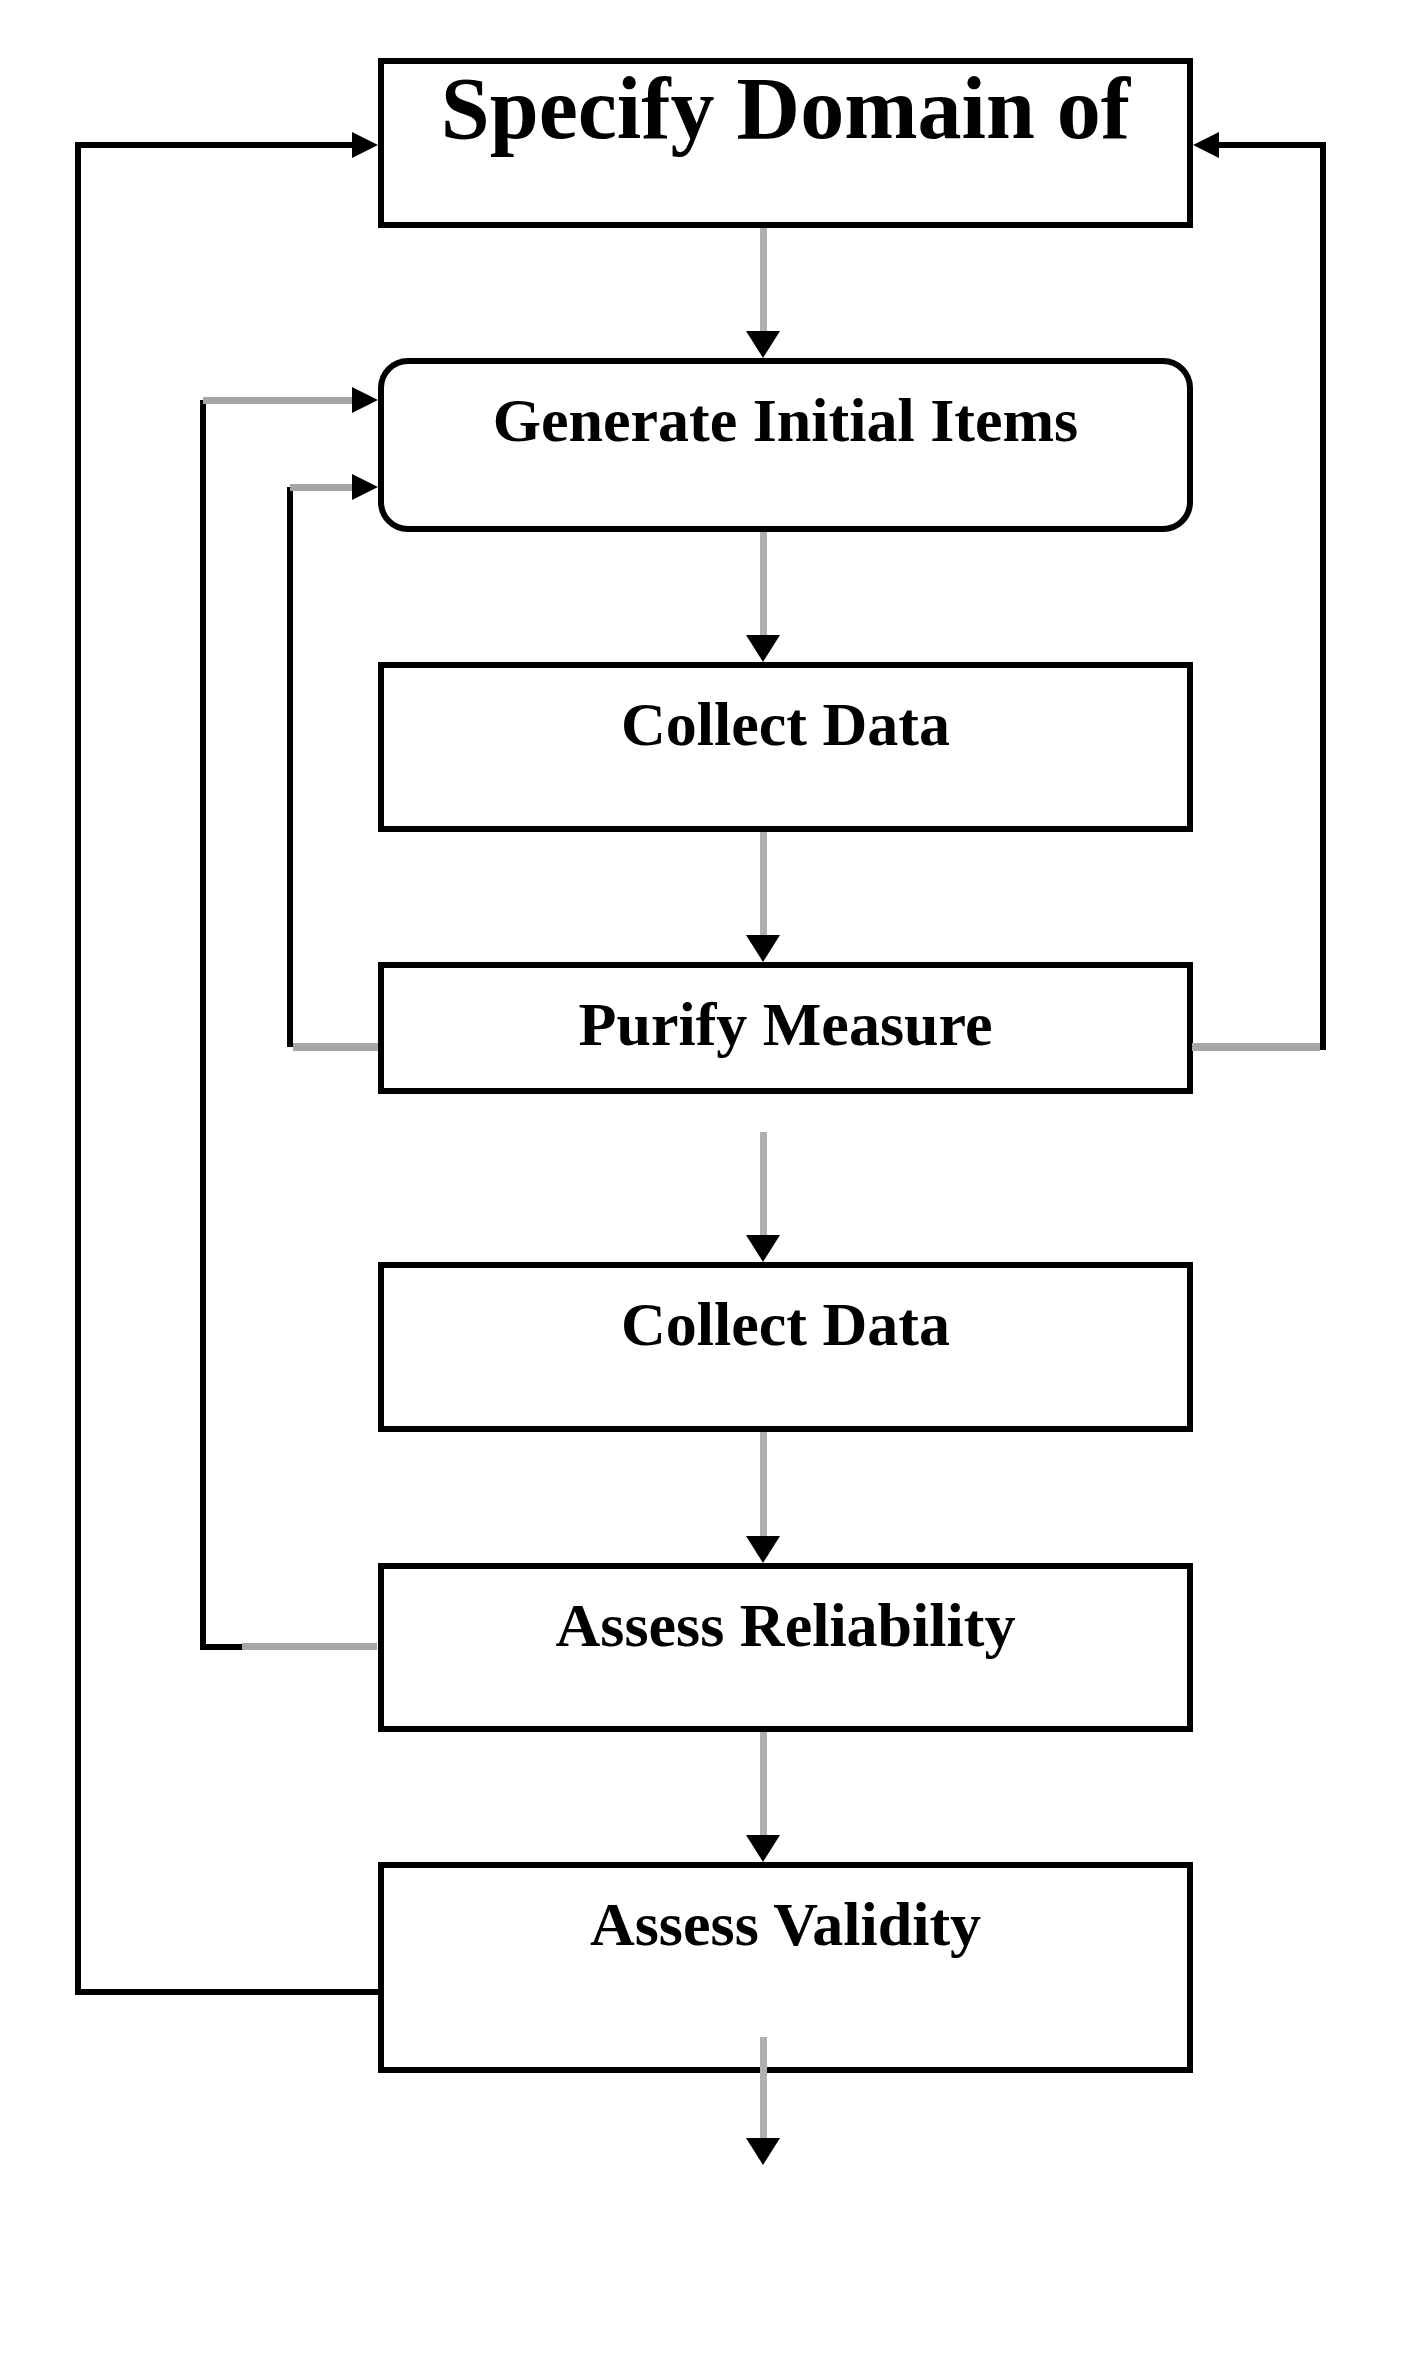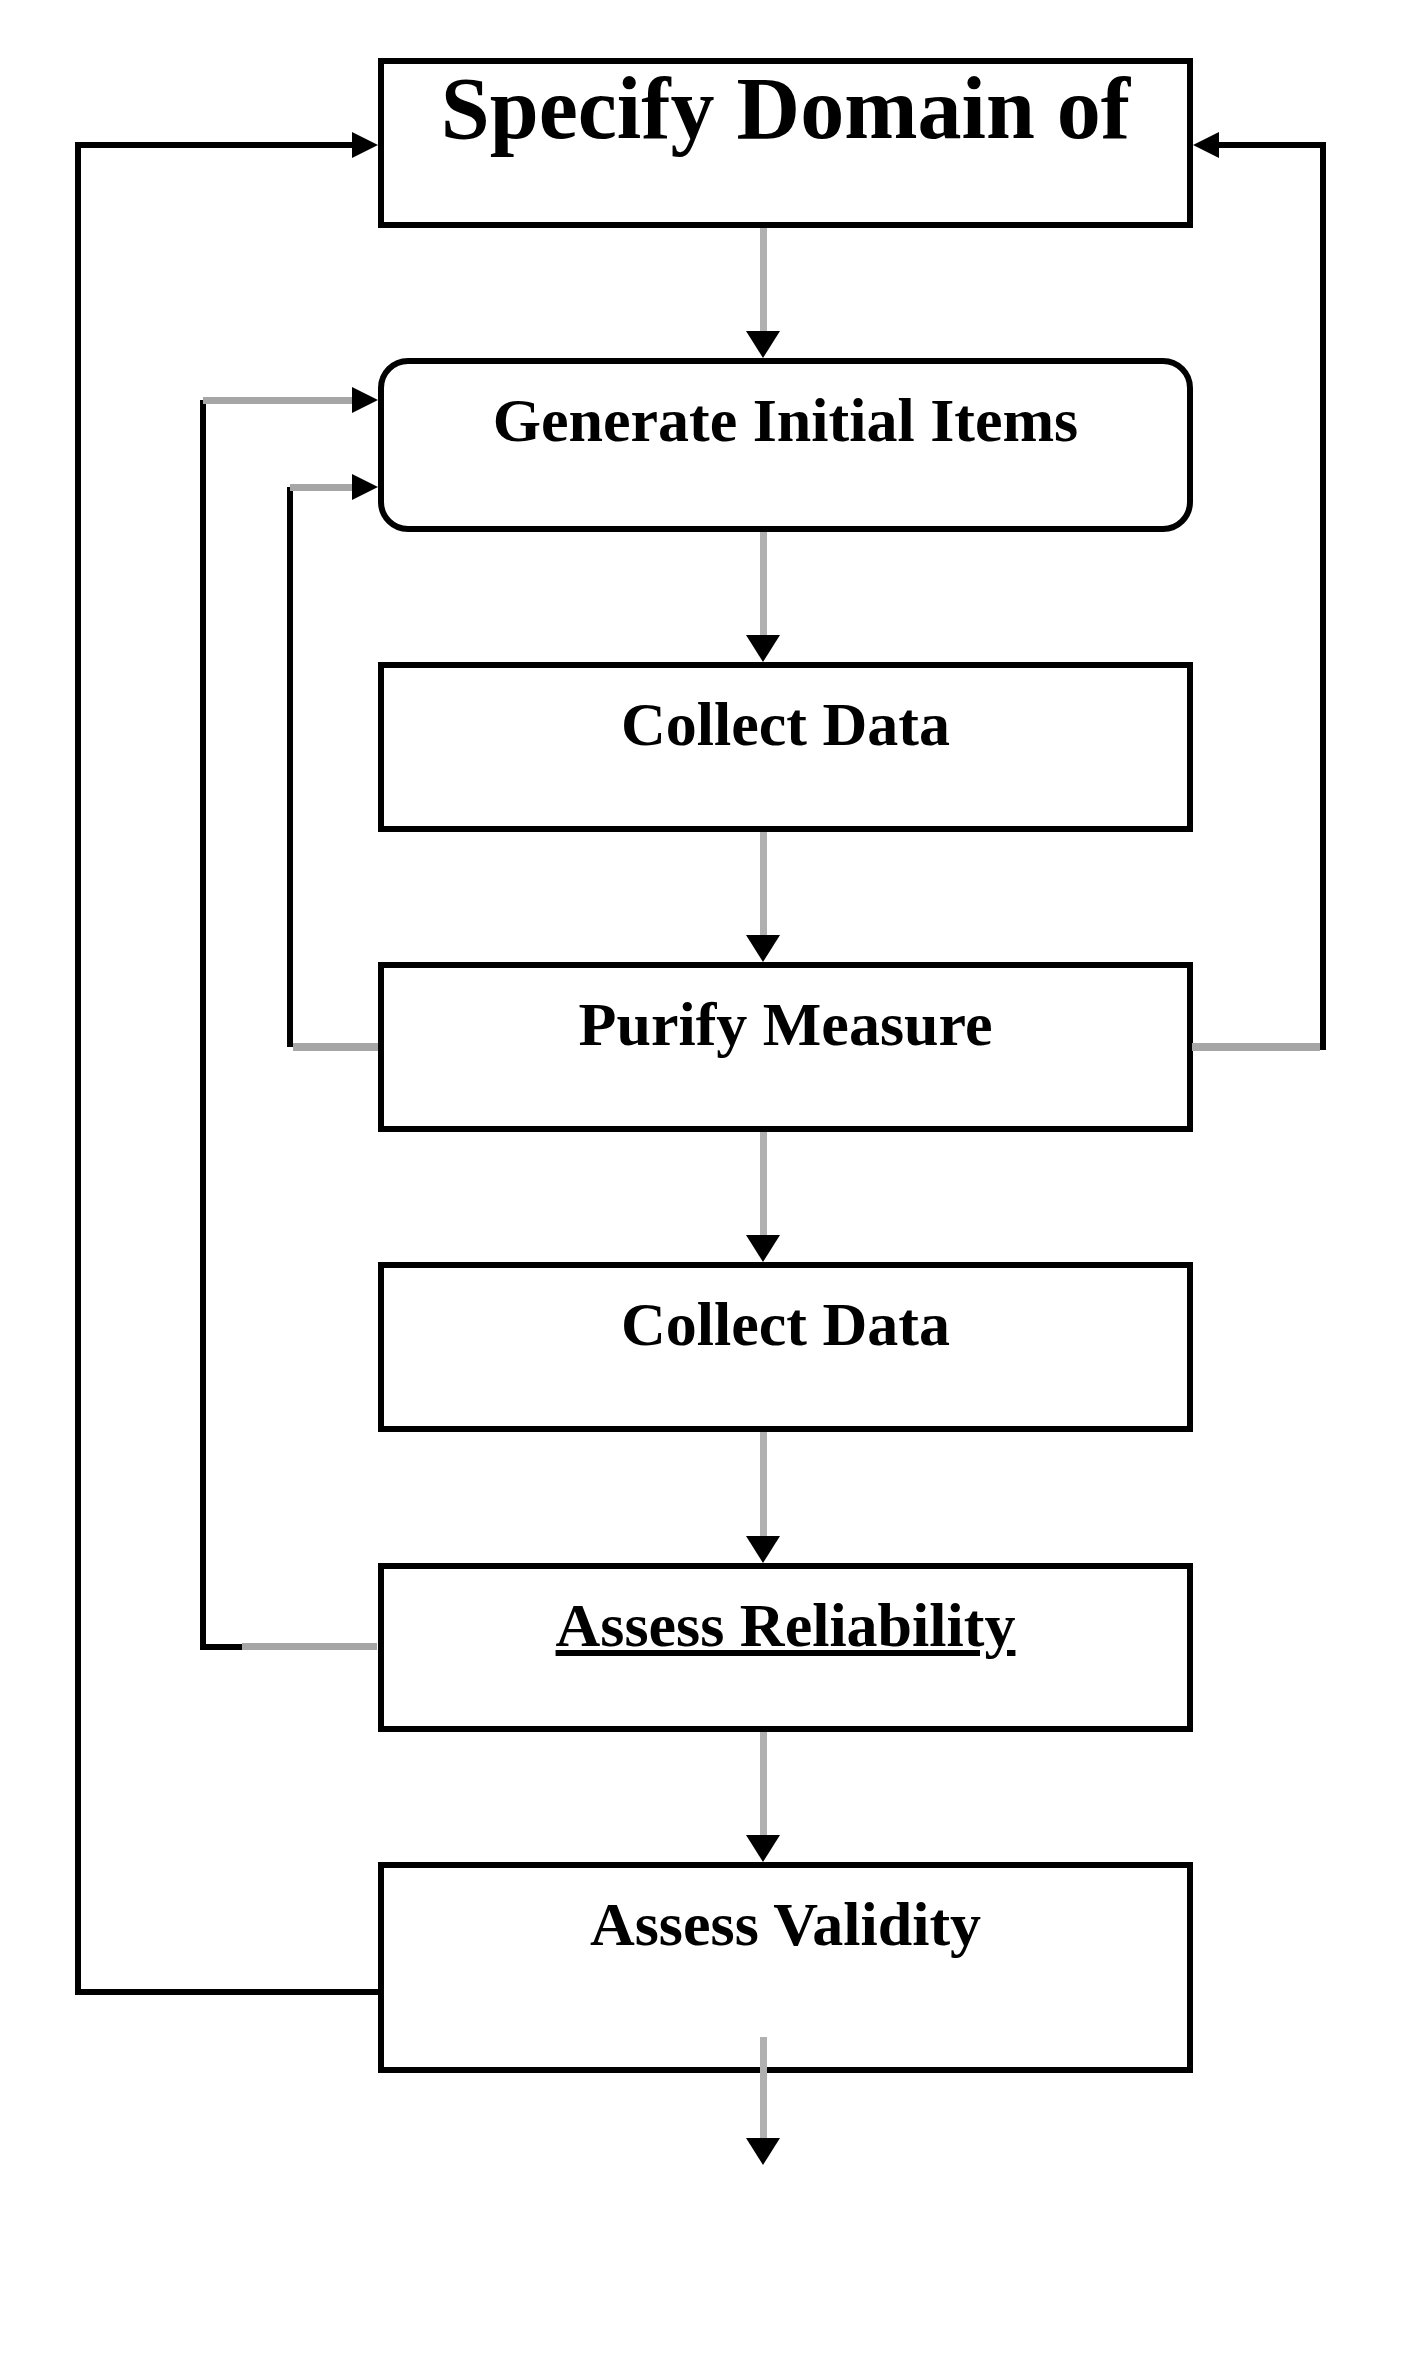--- a/index.html
+++ b/index.html
@@ -42,27 +42,27 @@
 
   <div class="node twoline" style="top:58px;height:170px;">
     <span class="line">Specify Domain of</span>
   </div>
   <div class="node single" style="top:358px;height:174px;border-radius:30px;">
     <span>Generate Initial Items</span>
   </div>
   <div class="node single" style="top:662px;height:170px;">
     <span>Collect Data</span>
   </div>
-  <div class="node single" style="top:962px;height:170px;">
+  <div class="node single" style="top:962px;height:132px;">
     <span>Purify Measure</span>
   </div>
   <div class="node single" style="top:1262px;height:170px;">
     <span>Collect Data</span>
   </div>
-  <div class="node single" style="top:1563px;height:169px;text-decoration:underline;">
+  <div class="node single" style="top:1563px;height:169px;">
     <span>Assess Reliability</span>
   </div>
   <div class="node single" style="top:1862px;height:211px;">
     <span>Assess Validity</span>
   </div>
 
   <div class="vconn" style="top:228px;height:103px;"></div>
   <div class="ah-down" style="top:331px;"></div>
 
   <div class="vconn" style="top:532px;height:103px;"></div>

